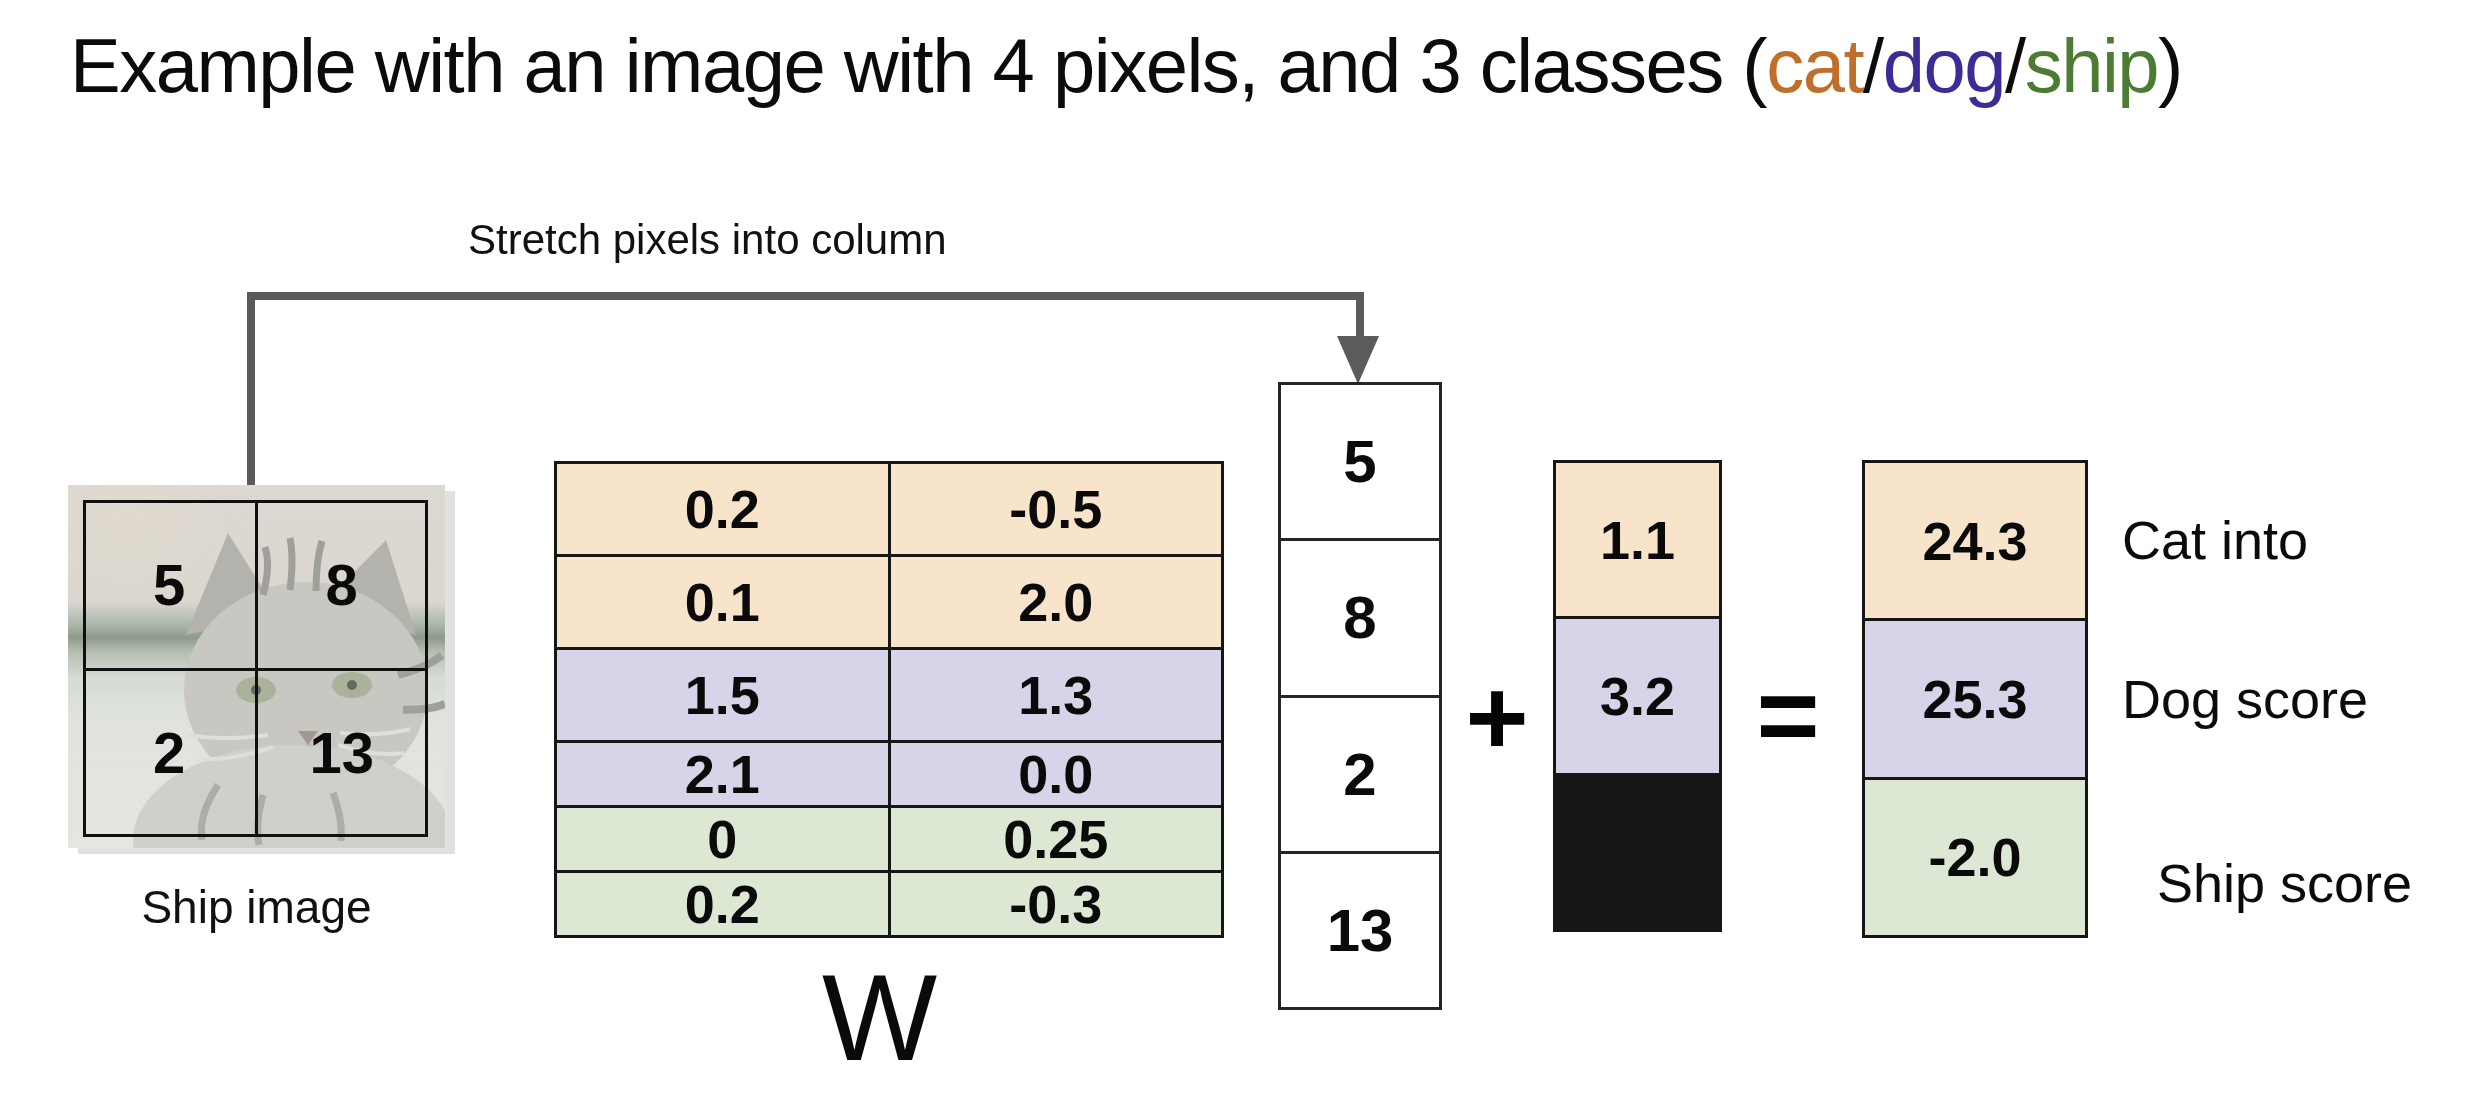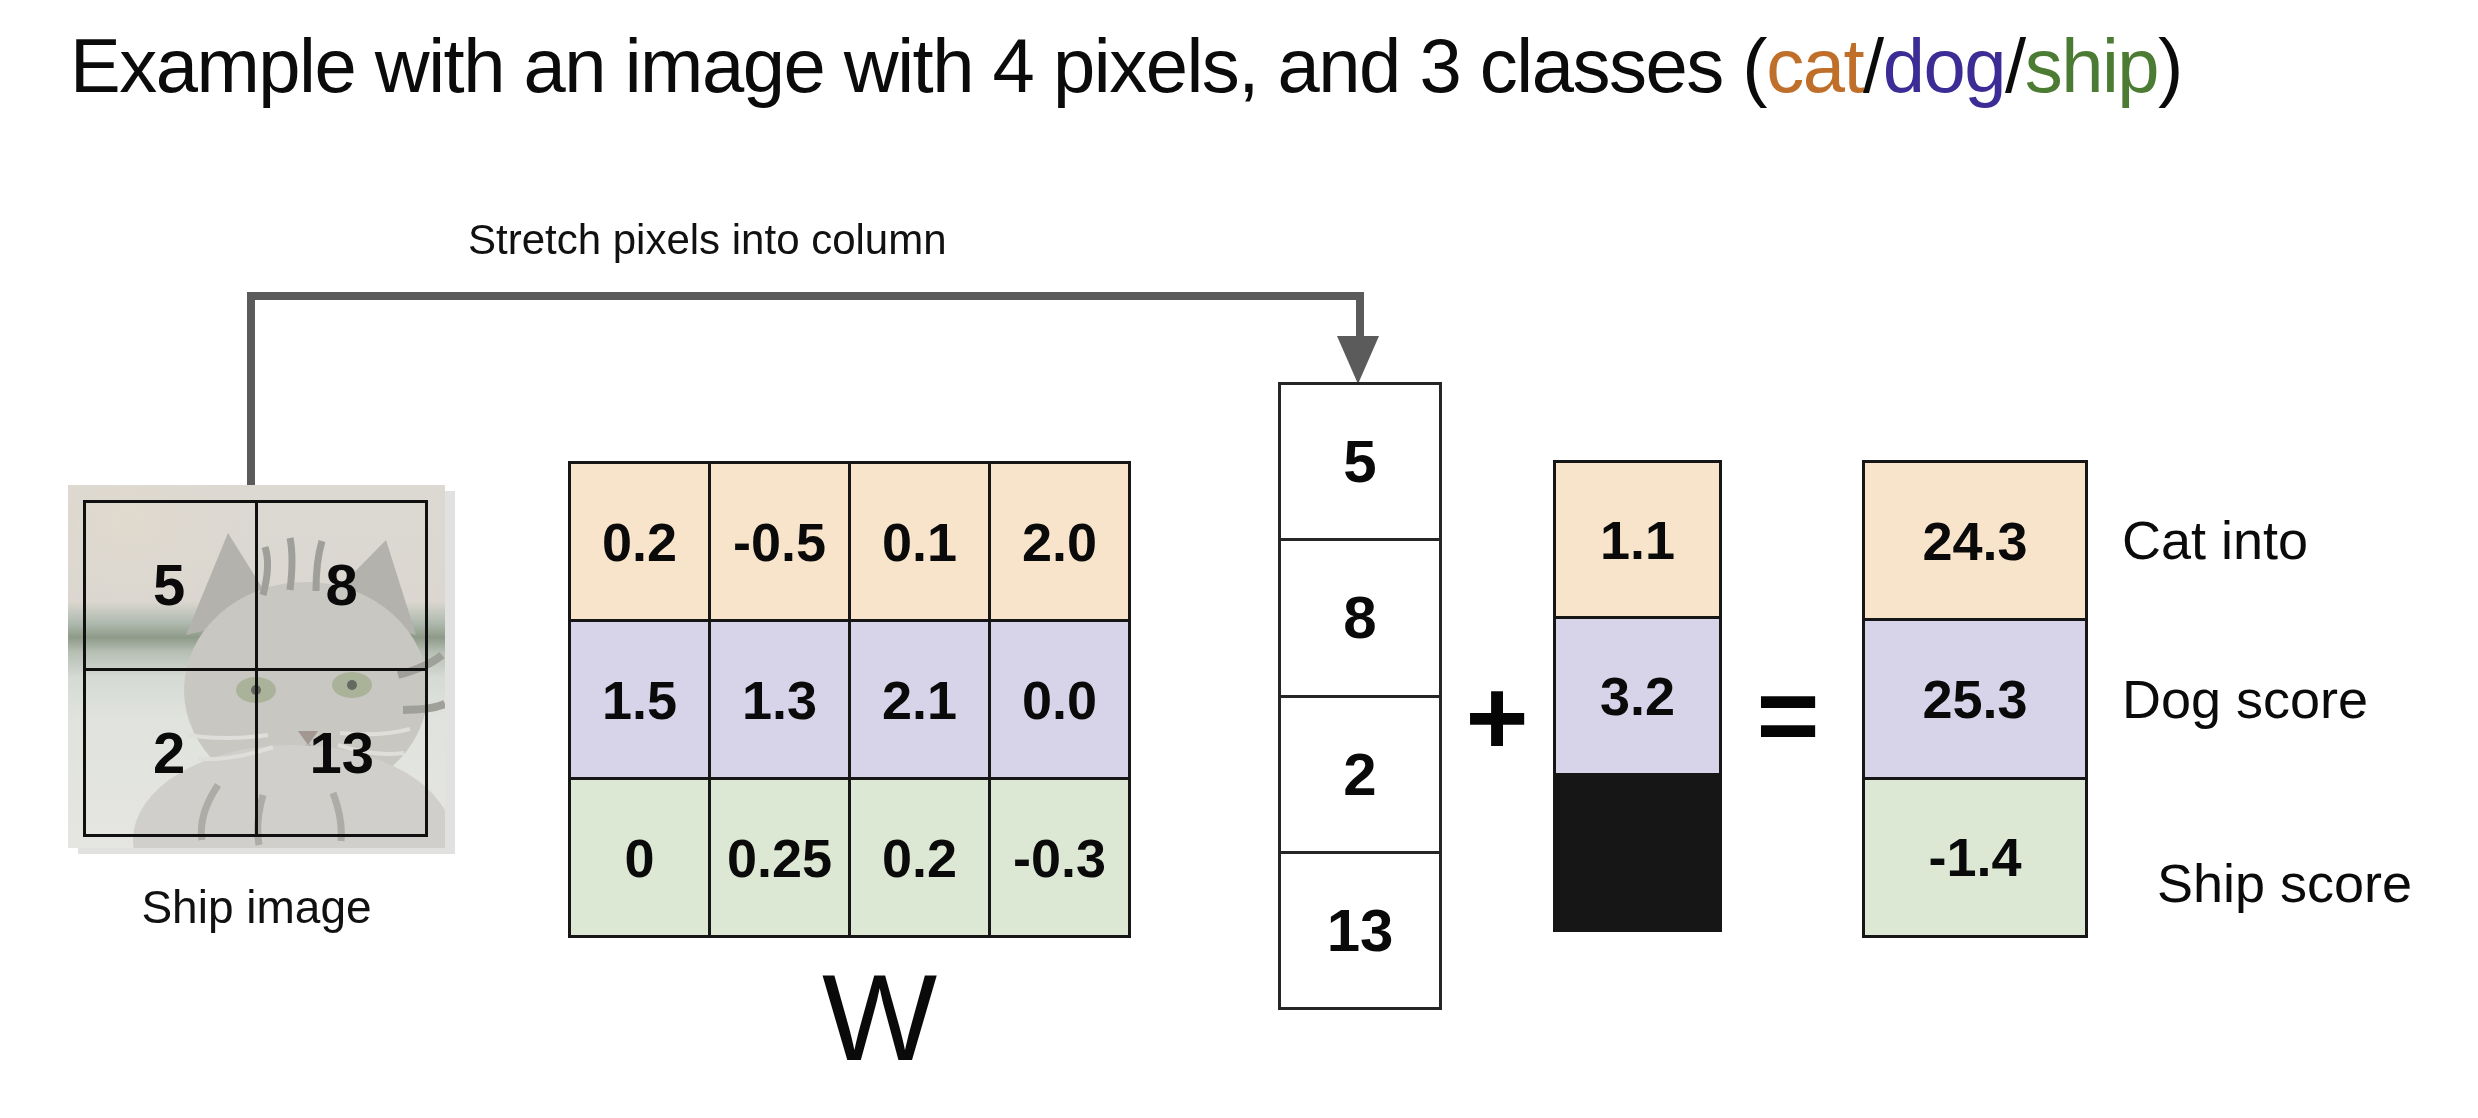--- a/index.html
+++ b/index.html
@@ -44,22 +44,22 @@
   .pixel-cells{
     position:absolute;left:83px;top:500px;width:345px;height:337px;
     display:grid;grid-template-columns:1fr 1fr;grid-template-rows:1fr 1fr;
   }
   .pixel-cells .pv{display:flex;align-items:center;justify-content:center;
     font-size:58px;font-weight:bold;color:#0a0a0a;}
   .input-caption{position:absolute;left:68px;top:880px;width:377px;text-align:center;font-size:46px;color:#111;}
   
   .gridbox{position:absolute;display:grid;gap:3px;padding:3px;background:#161616;box-sizing:border-box;}
   .gridbox .cell{display:flex;align-items:center;justify-content:center;font-weight:bold;color:#0a0a0a;}
-  .w-matrix{left:568px;top:461px;width:563px;height:477px;
-    grid-template-columns:repeat(4,1fr);grid-template-rows:repeat(3,1fr);}
+  .w-matrix{left:554px;top:461px;width:670px;height:477px;
+    grid-template-columns:repeat(2,1fr);grid-template-rows:repeat(3,1fr);}
   .w-matrix .cell{font-size:54px;}
   .row-cat{background:var(--cat-row);}
   .row-dog{background:var(--dog-row);}
   .row-ship{background:var(--ship-row);}
   .cell-white{background:#ffffff;}
   .w-label{position:absolute;left:822px;top:948px;font-size:122px;font-weight:400;color:#0a0a0a;}
   .x-vector{left:1278px;top:382px;width:164px;height:628px;grid-template-rows:repeat(4,1fr);background:#262626;}
   .x-vector .cell{font-size:60px;}
   .b-vector{left:1553px;top:460px;width:169px;height:472px;grid-template-rows:repeat(3,1fr);}
   .b-vector .cell{font-size:54px;}
@@ -148,20 +148,20 @@
   <div class="gridbox b-vector">
     <div class="cell row-cat">1.1</div>
     <div class="cell row-dog">3.2</div>
   </div>
 
   <div class="operator op-equals">=</div>
 
   <div class="gridbox s-vector">
     <div class="cell row-cat">24.3</div>
     <div class="cell row-dog">25.3</div>
-    <div class="cell row-ship">-1.4</div>
+    <div class="cell row-ship">-2.0</div>
   </div>
 
   <div class="score-label sl-cat">Cat into</div>
   <div class="score-label sl-dog">Dog score</div>
   <div class="score-label sl-ship">Ship score</div>
 
 </div>
 
 </body></html>

